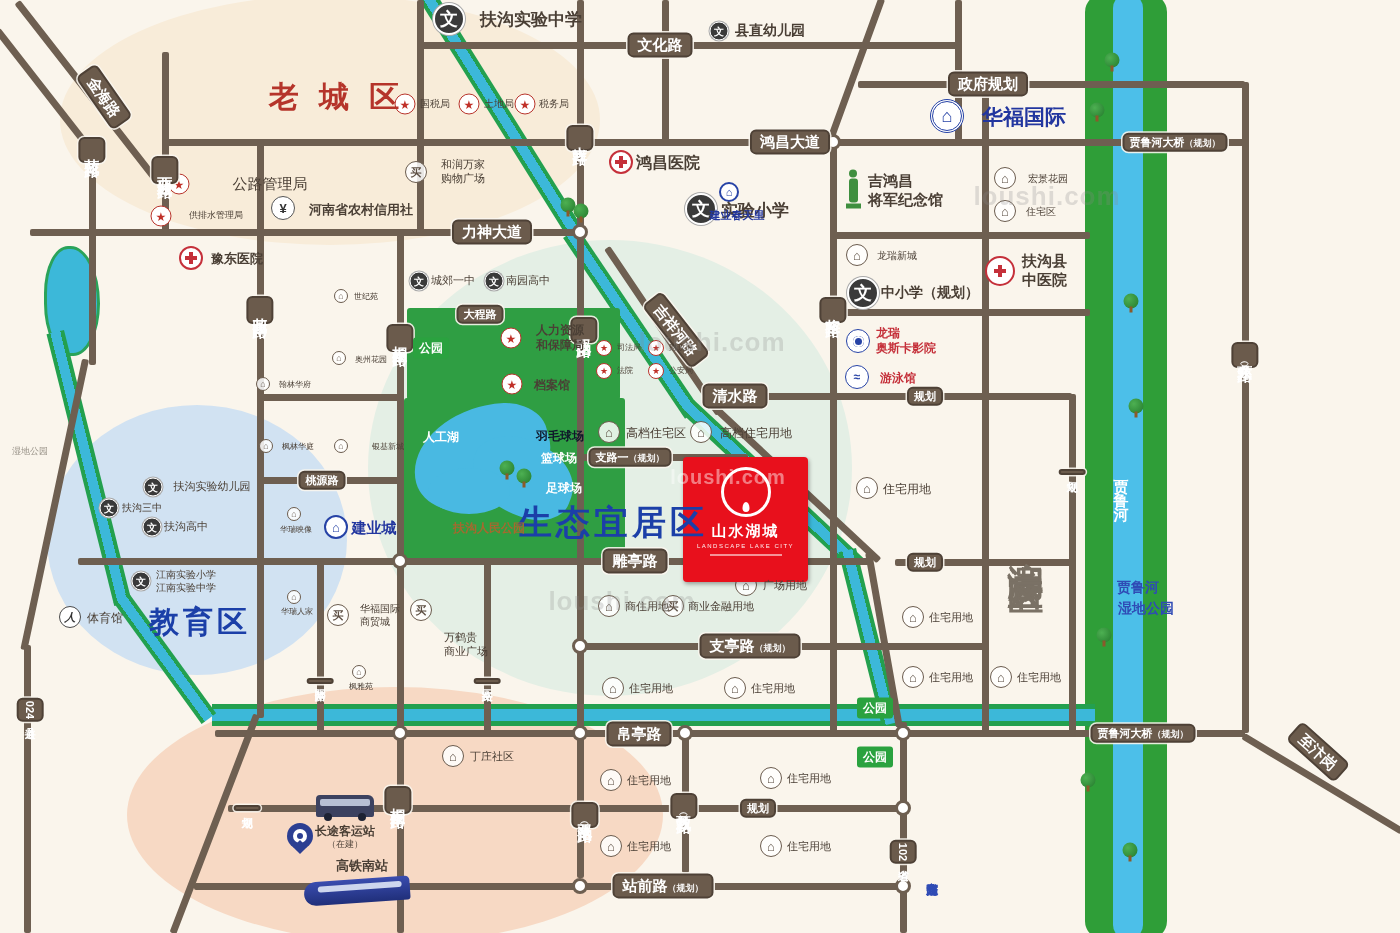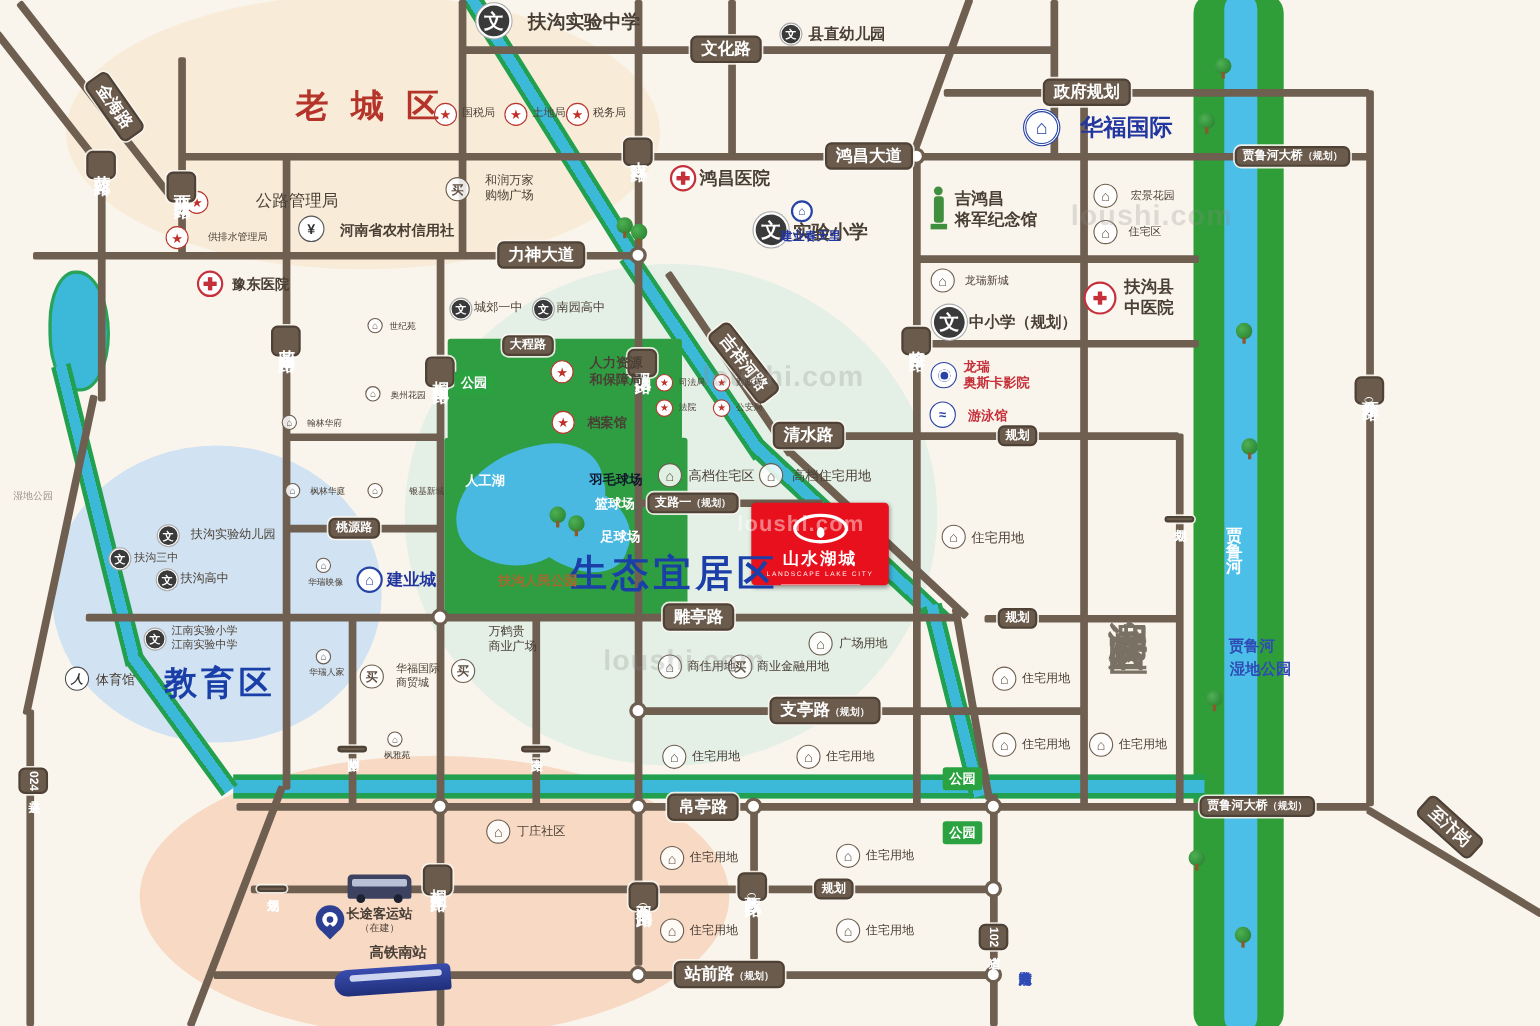--- a/index.html
+++ b/index.html
@@ -267,21 +267,21 @@
     <div class="ic starS" style="left: 656px; top: 371px;">★</div>
     <div class="lml" style="left: 681px; top: 371px; font-size: 8px; transform: translate(-50%, -50%); text-align: center;">公安局</div>
     <div class="ic bank" style="left: 283px; top: 208px;">¥</div>
     <div class="lml" style="left: 361px; top: 210px; font-size: 13px; transform: translate(-50%, -50%); text-align: center; font-weight: bold;">河南省农村信用社</div>
     <div class="ic shop" style="left: 416px; top: 172px;">买</div>
     <div class="lml" style="left: 463px; top: 172px; font-size: 11px; transform: translate(-50%, -50%); text-align: center;">
       <div>和润万家</div>
       <div>购物广场</div>
     </div>
     <div class="ic shop" style="left: 421px; top: 610px;">买</div>
-    <div class="lml" style="left: 444px; top: 582px; font-size: 11px; transform: translate(0px, -50%); text-align: left;">
+    <div class="lml" style="left: 444px; top: 645px; font-size: 11px; transform: translate(0px, -50%); text-align: left;">
       <div>万鹤贵</div>
       <div>商业广场</div>
     </div>
     <div class="ic shop" style="left: 338px; top: 615px;">买</div>
     <div class="lml" style="left: 360px; top: 615px; font-size: 10px; transform: translate(0px, -50%); text-align: left;">
       <div>华福国际</div>
       <div>商贸城</div>
     </div>
     <div class="ic shop" style="left: 673px; top: 606px;">买</div>
     <div class="lml" style="left: 721px; top: 607px; font-size: 11px; transform: translate(-50%, -50%); text-align: center;">商业金融用地</div>
@@ -417,21 +417,21 @@
       <div class="tk"></div>
     </div>
     <div class="tree" style="left: 524px; top: 478px;">
       <div class="tp"></div>
       <div class="tk"></div>
     </div>
     <div class="tree" style="left: 507px; top: 470px;">
       <div class="tp"></div>
       <div class="tk"></div>
     </div>
-    <div class="proj" style="left: 683px; top: 457px; width: 125px; height: 75px; background: rgb(232, 16, 28);">
+    <div class="proj" style="left: 683px; top: 457px; width: 125px; height: 125px; background: rgb(232, 16, 28);">
       <div class="ring"></div>
       <div class="nm">山水湖城</div>
       <div class="en">LANDSCAPE LAKE CITY</div>
       <div class="tag"></div>
     </div>
     <div class="busic" style="left: 345px; top: 806px;">
       <div class="bb"></div>
     </div>
     <div class="pinw" style="left: 300px; top: 852px;">
       <div class="pc">

